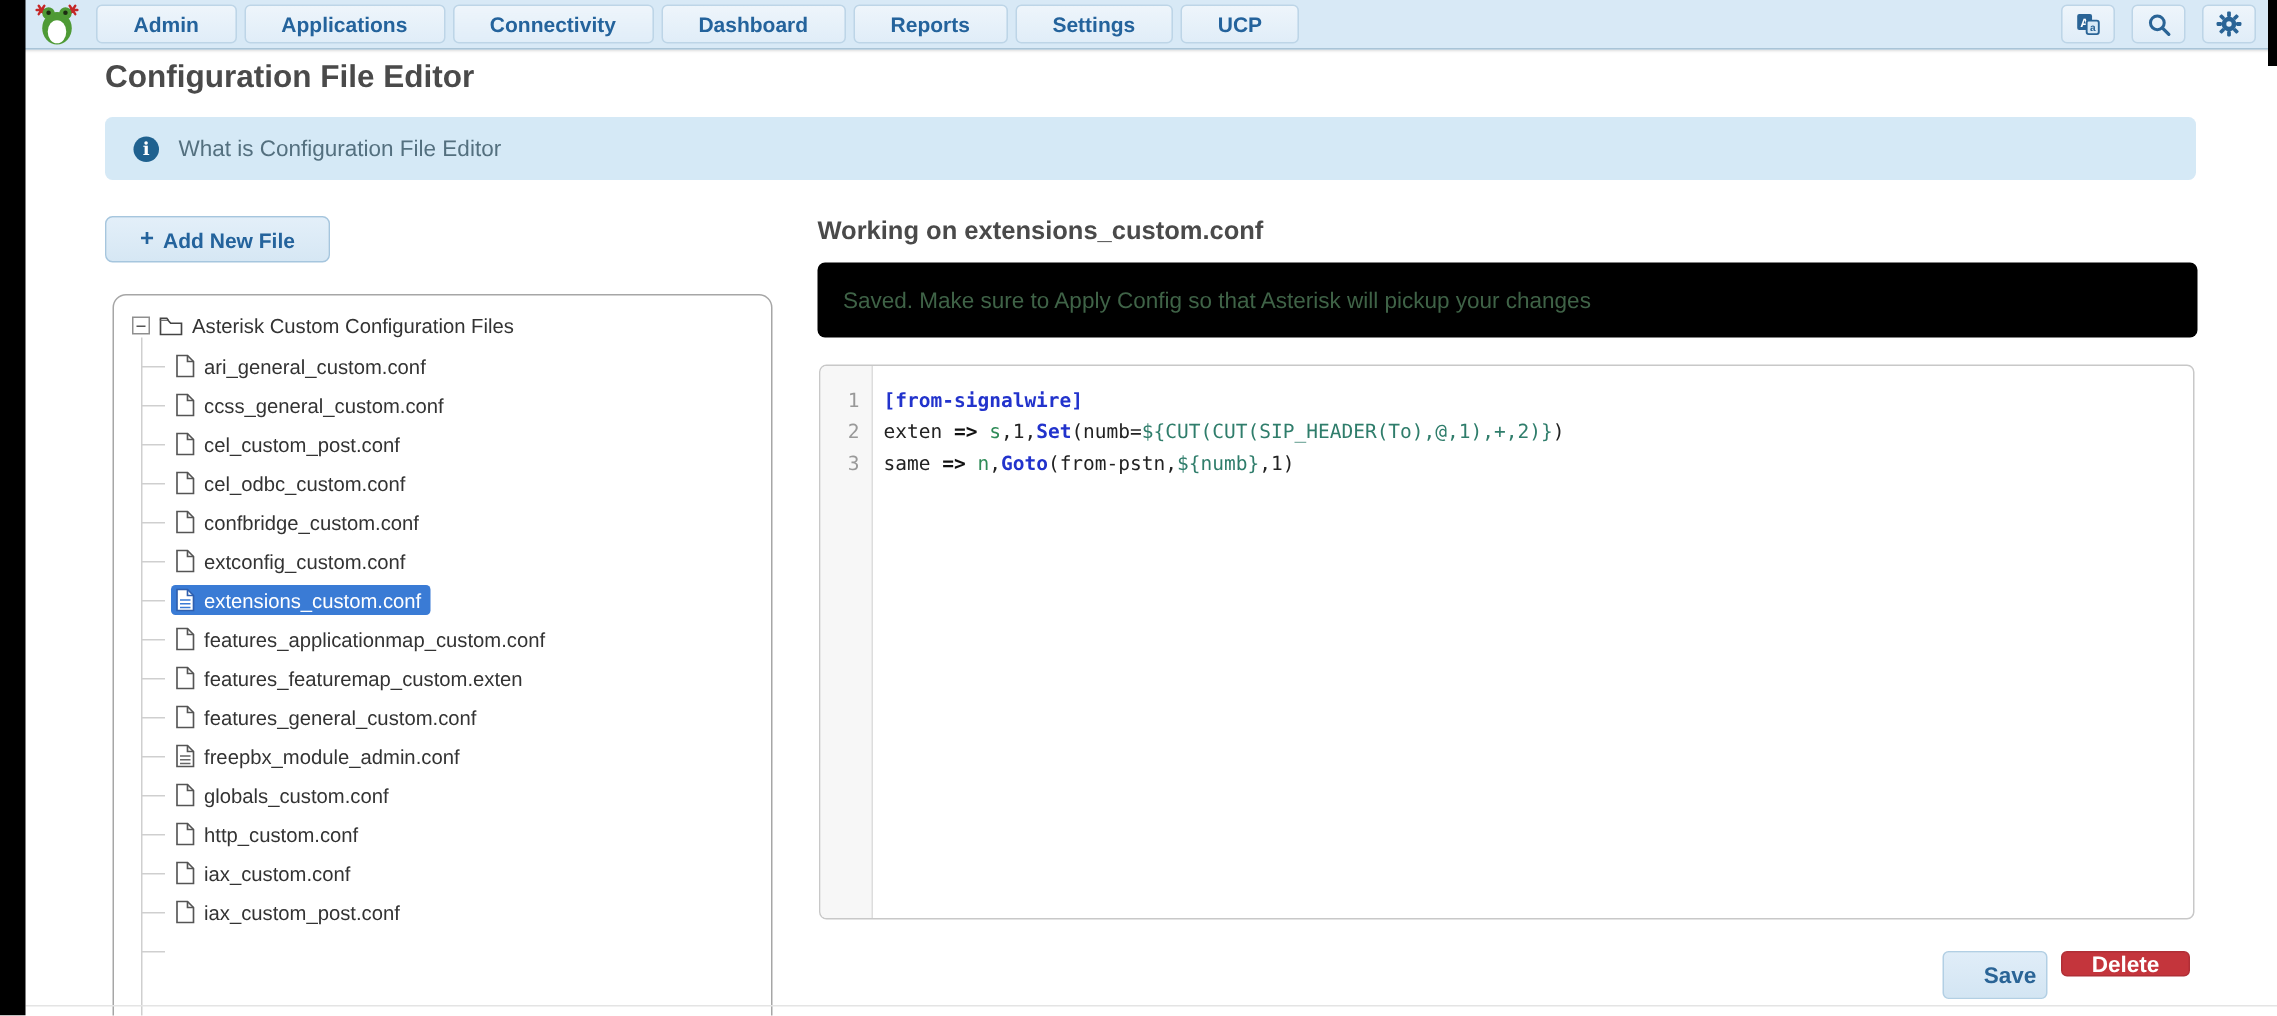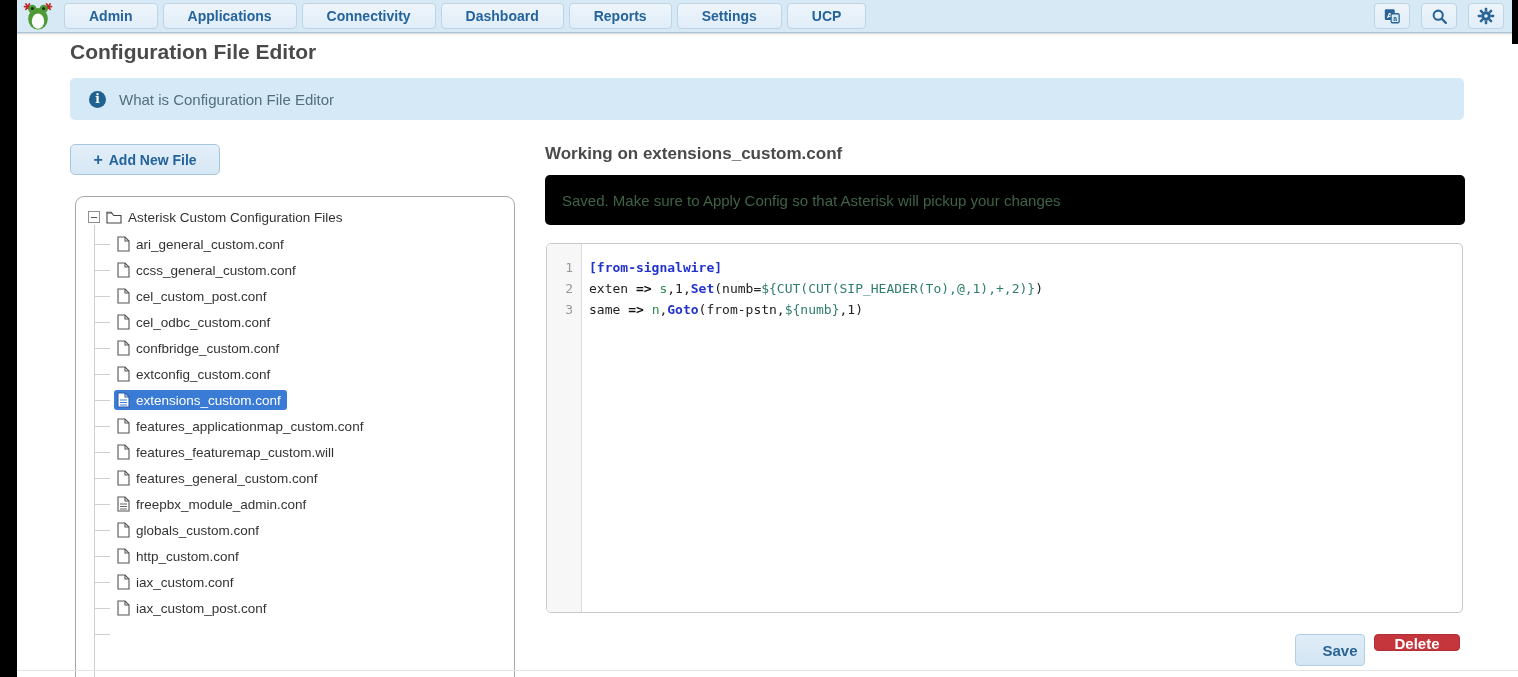--- a/index.html
+++ b/index.html
@@ -256,21 +256,21 @@
           </svg>
           <span class="fname">features_applicationmap_custom.conf</span>
         </span>
       </div>
       <div class="tree-row">
         <span class="node">
           <svg width="13" height="16" viewBox="0 0 13 16">
     <path d="M1 1 h7 l4 4 v10 H1 z" fill="#fff" stroke="#555" stroke-width="1.1"></path>
     <path d="M8 1 v4 h4" fill="none" stroke="#555" stroke-width="1.1"></path>
           </svg>
-          <span class="fname">features_featuremap_custom.will</span>
+          <span class="fname">features_featuremap_custom.exten</span>
         </span>
       </div>
       <div class="tree-row">
         <span class="node">
           <svg width="13" height="16" viewBox="0 0 13 16">
     <path d="M1 1 h7 l4 4 v10 H1 z" fill="#fff" stroke="#555" stroke-width="1.1"></path>
     <path d="M8 1 v4 h4" fill="none" stroke="#555" stroke-width="1.1"></path>
           </svg>
           <span class="fname">features_general_custom.conf</span>
         </span>

